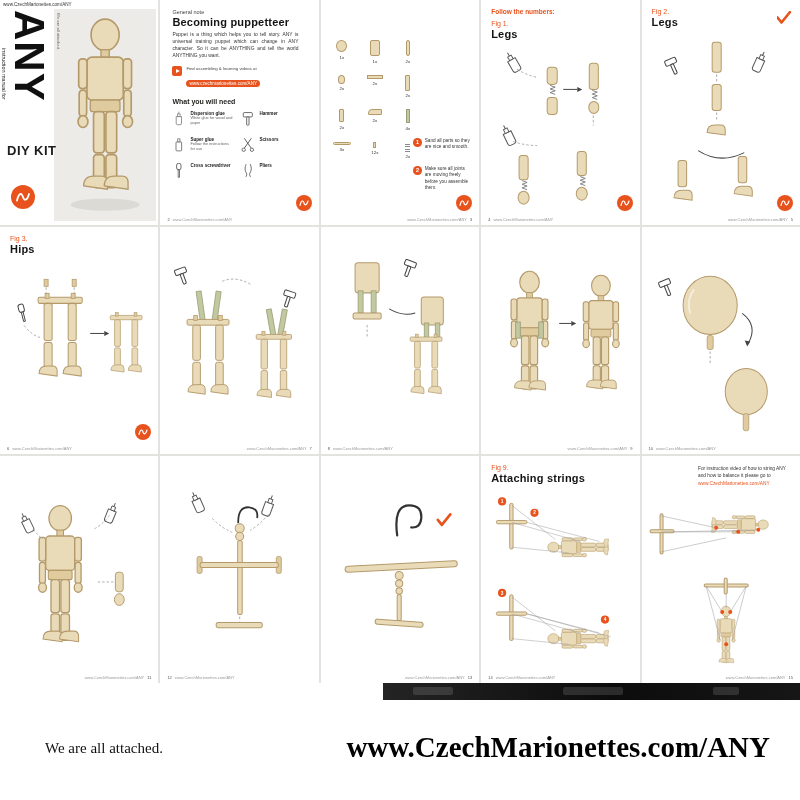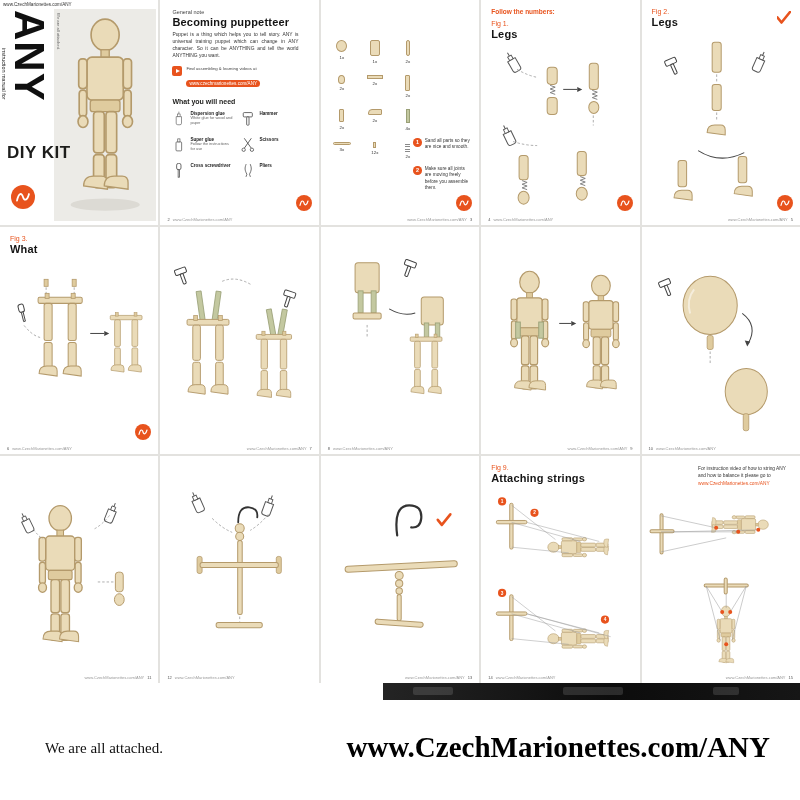--- a/index.html
+++ b/index.html
@@ -37,21 +37,21 @@
   svg .co-num { font-size:5px; fill:#fff; text-anchor:middle; font-weight:bold; font-family:"Liberation Sans",sans-serif; }
 
   
   .cover-url { position:absolute; top:2px; left:3px; font-size:4.6px; color:#333; }
   .cover-photo { position:absolute; left:54px; top:9px; right:2px; bottom:4px; background:#ecebe7; }
   .cover-photo svg { width:100%; height:100%; }
   .vert { writing-mode:vertical-rl; }
   .cover-any { position:absolute; left:8px; top:10px; height:130px; font-size:42px; font-weight:800; color:#101010; letter-spacing:1px; line-height:1; }
   .cover-manual { position:absolute; left:1px; top:48px; height:90px; font-size:5.4px; color:#222; }
   .cover-tagline { position:absolute; left:56px; top:13px; height:62px; font-size:4.2px; color:#666; }
-  .cover-kit { position:absolute; left:7px; top:143px; font-size:17px; font-weight:700; letter-spacing:0.5px; }
+  .cover-kit { position:absolute; left:7px; top:143px; font-size:13px; font-weight:700; letter-spacing:0.5px; }
   .cover .logo { left:11px; bottom:16px; right:auto; width:24px; height:24px; }
 
   
   .p2-wrap { position:absolute; left:12px; top:9px; right:10px; }
   .p2-body { font-size:4.9px; line-height:1.45; color:#333; width:126px; margin-top:3px; text-align:justify; }
   .video-row { display:flex; gap:4px; margin-top:7px; align-items:flex-start; }
   .play { width:10px; height:10px; background:var(--accent); border-radius:2px; position:relative; flex:none; }
   .play::after { content:""; position:absolute; left:3.6px; top:2.6px; border-left:4px solid #fff; border-top:2.5px solid transparent; border-bottom:2.5px solid transparent; }
   .vt1 { font-size:4.3px; color:#444; }
   .vt2 { font-size:4.6px; color:#fff; background:var(--accent); padding:1px 3px; border-radius:4px; display:inline-block; margin-top:1.5px; }
@@ -423,21 +423,21 @@
         </div>
       <div class="pfoot pf-r">
         <span>www.CzechMarionettes.com/ANY</span>
         <span class="pnum">5</span>
       </div>
     </section>
 
     <section class="page">
       <header class="hdr">
         <div class="fig">Fig 3.</div>
-        <h2 class="ptitle">What</h2>
+        <h2 class="ptitle">Hips</h2>
       </header>
       <div class="diagram">
         <svg viewBox="0 0 150 180">
           <use href="#i-screwdriver" transform="translate(10,44) rotate(-14)"></use>
           <path class="dash" d="M20 64 q8 10 16 12"></path>
           <rect x="40" y="18" width="4" height="7" class="wood2"></rect>
           <rect x="68" y="18" width="4" height="7" class="wood2"></rect>
           <path class="dash" d="M42 26 v8 M70 26 v8"></path>
           <use href="#g-lowerbody" transform="translate(34,36)"></use>
           <path class="arr" d="M86 72 h14"></path>

